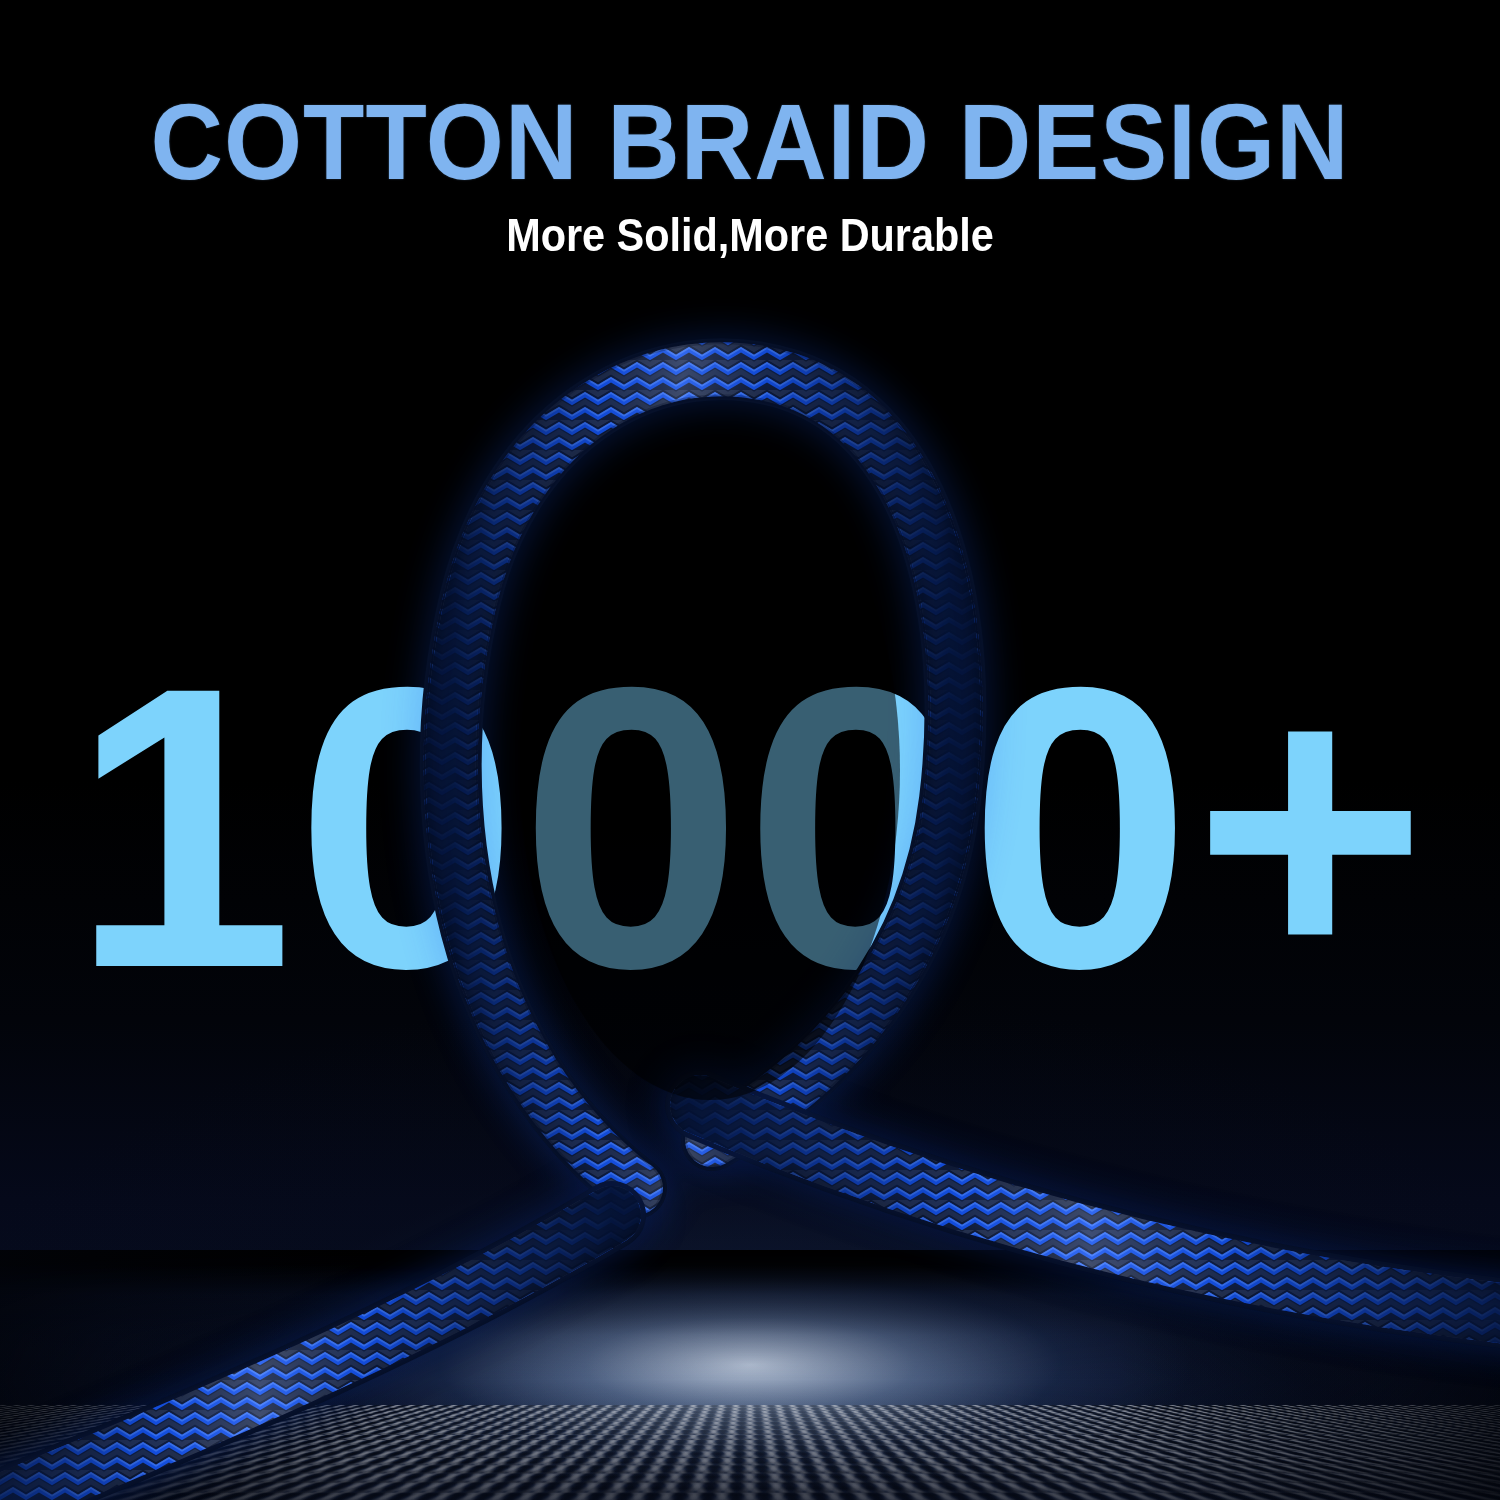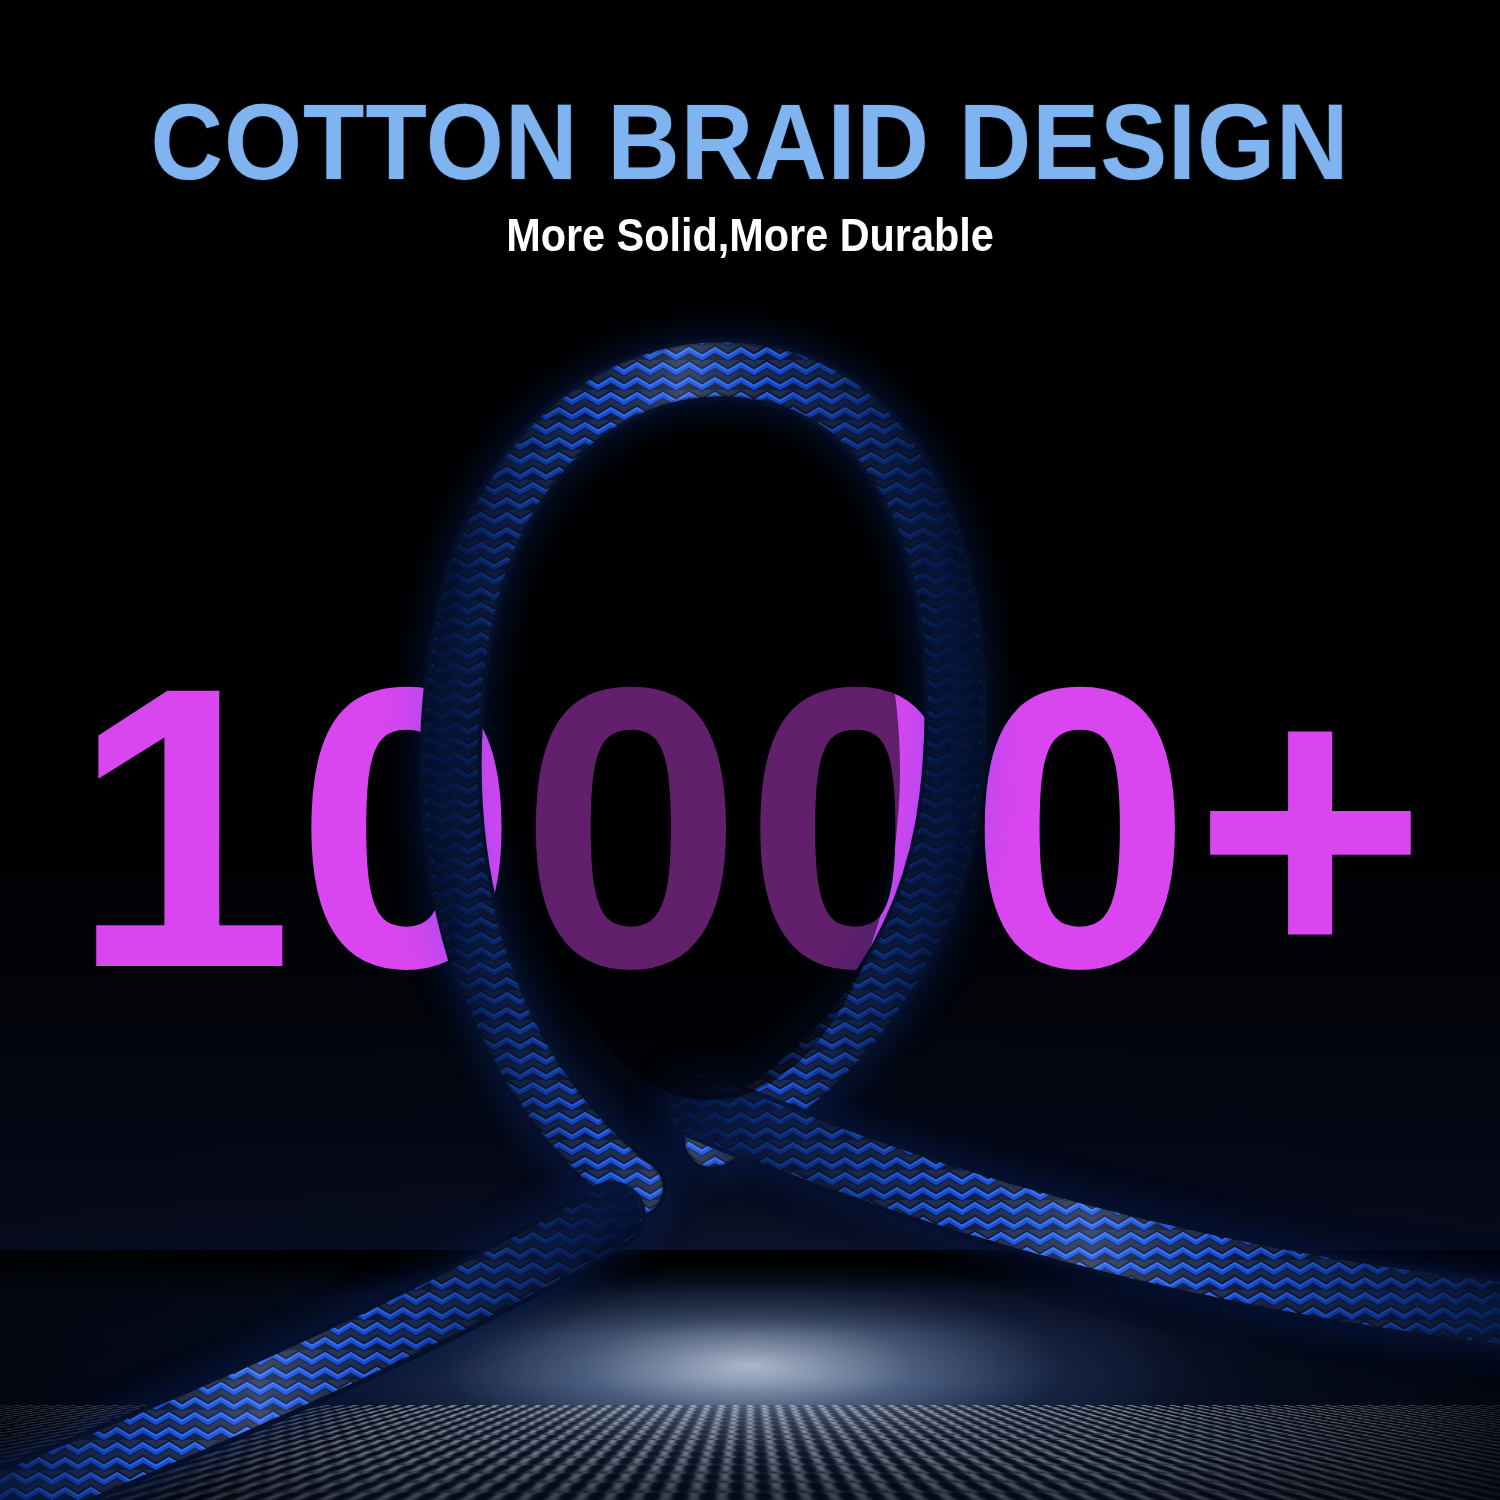--- a/index.html
+++ b/index.html
@@ -114,21 +114,21 @@
   .watermark {
     position: absolute;
     left: 0;
     right: 0;
     top: 628px;
     text-align: center;
     font-size: 400px;
     font-weight: 700;
     letter-spacing: 2px;
     line-height: 1;
-    color: #d946ef;
+    color: #7dd3fc;
     user-select: none;
     white-space: nowrap;
   }
 
   
   .headline {
     position: absolute;
     left: 0;
     right: 0;
     top: 88px;

